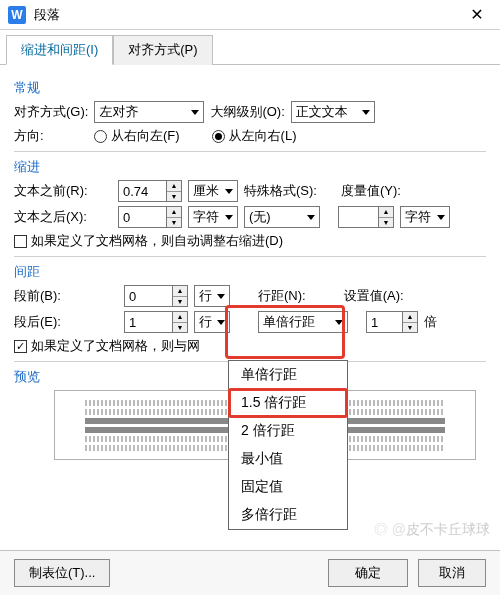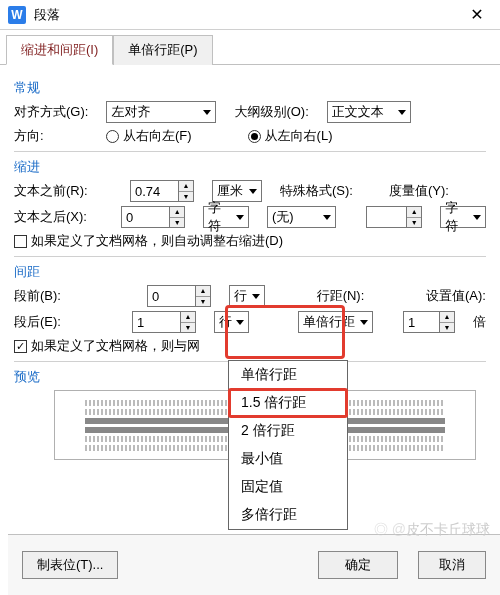--- a/index.html
+++ b/index.html
@@ -49,33 +49,33 @@
     border-bottom: none;
     background: #f0f0f0;
     position: relative;
     top: 1px;
     cursor: pointer;
     font-size: 13px;
   }
   .tab.active {
     background: #fff;
     border-bottom: 1px solid #fff;
-    color: #7f1d1d;
+    color: #0369a1;
   }
   .body {
     padding: 8px 14px 0 14px;
   }
   .section-title {
     color: #1a6bc7;
     margin: 6px 0 4px 0;
   }
   .row {
     display: flex;
     align-items: center;
-    gap: 18px;
+    gap: 6px;
     margin: 4px 0;
   }
   .lbl { white-space: nowrap; }
   .sel {
     border: 1px solid #767676;
     height: 22px;
     font-size: 13px;
     background: #fff;
     padding: 0 4px;
     display: flex;
@@ -147,25 +147,25 @@
     display: flex; flex-direction: column; justify-content: center;
     gap: 3px;
   }
   .preview-box .pline {
     height: 6px;
     background: repeating-linear-gradient(90deg, #bbb 0 2px, transparent 2px 4px);
   }
   .preview-box .pline.dark { background: #888; }
   .footer {
     position: absolute;
-    left: 8px; right: 0; bottom: 0;
+    left: 0; right: 0; bottom: 0;
     border-top: 1px solid #c0c0c0;
-    padding: 16px 14px;
-    display: flex;
-    gap: 20px;
+    padding: 8px 14px;
+    display: flex;
+    gap: 10px;
     background: #f7f7f7;
   }
   .btn {
     border: 1px solid #888;
     background: #efefef;
     padding: 4px 14px;
     cursor: pointer;
     font-size: 13px;
   }
   .footer .spacer { flex: 1; }
@@ -204,21 +204,21 @@
 <body>
 
 <div class="titlebar">
   <div class="logo">W</div>
   <div class="title">段落</div>
   <div class="close">✕</div>
 </div>
 
 <div class="tabs">
   <div class="tab active">缩进和间距(I)</div>
-  <div class="tab">单倍行距(P)</div>
+  <div class="tab">对齐方式(P)</div>
 </div>
 
 <div class="body">
 
   <div class="section-title">常规</div>
 
   <div class="row">
     <span class="lbl">对齐方式(G):</span>
     <div class="sel wide1">
       <span>左对齐</span>

